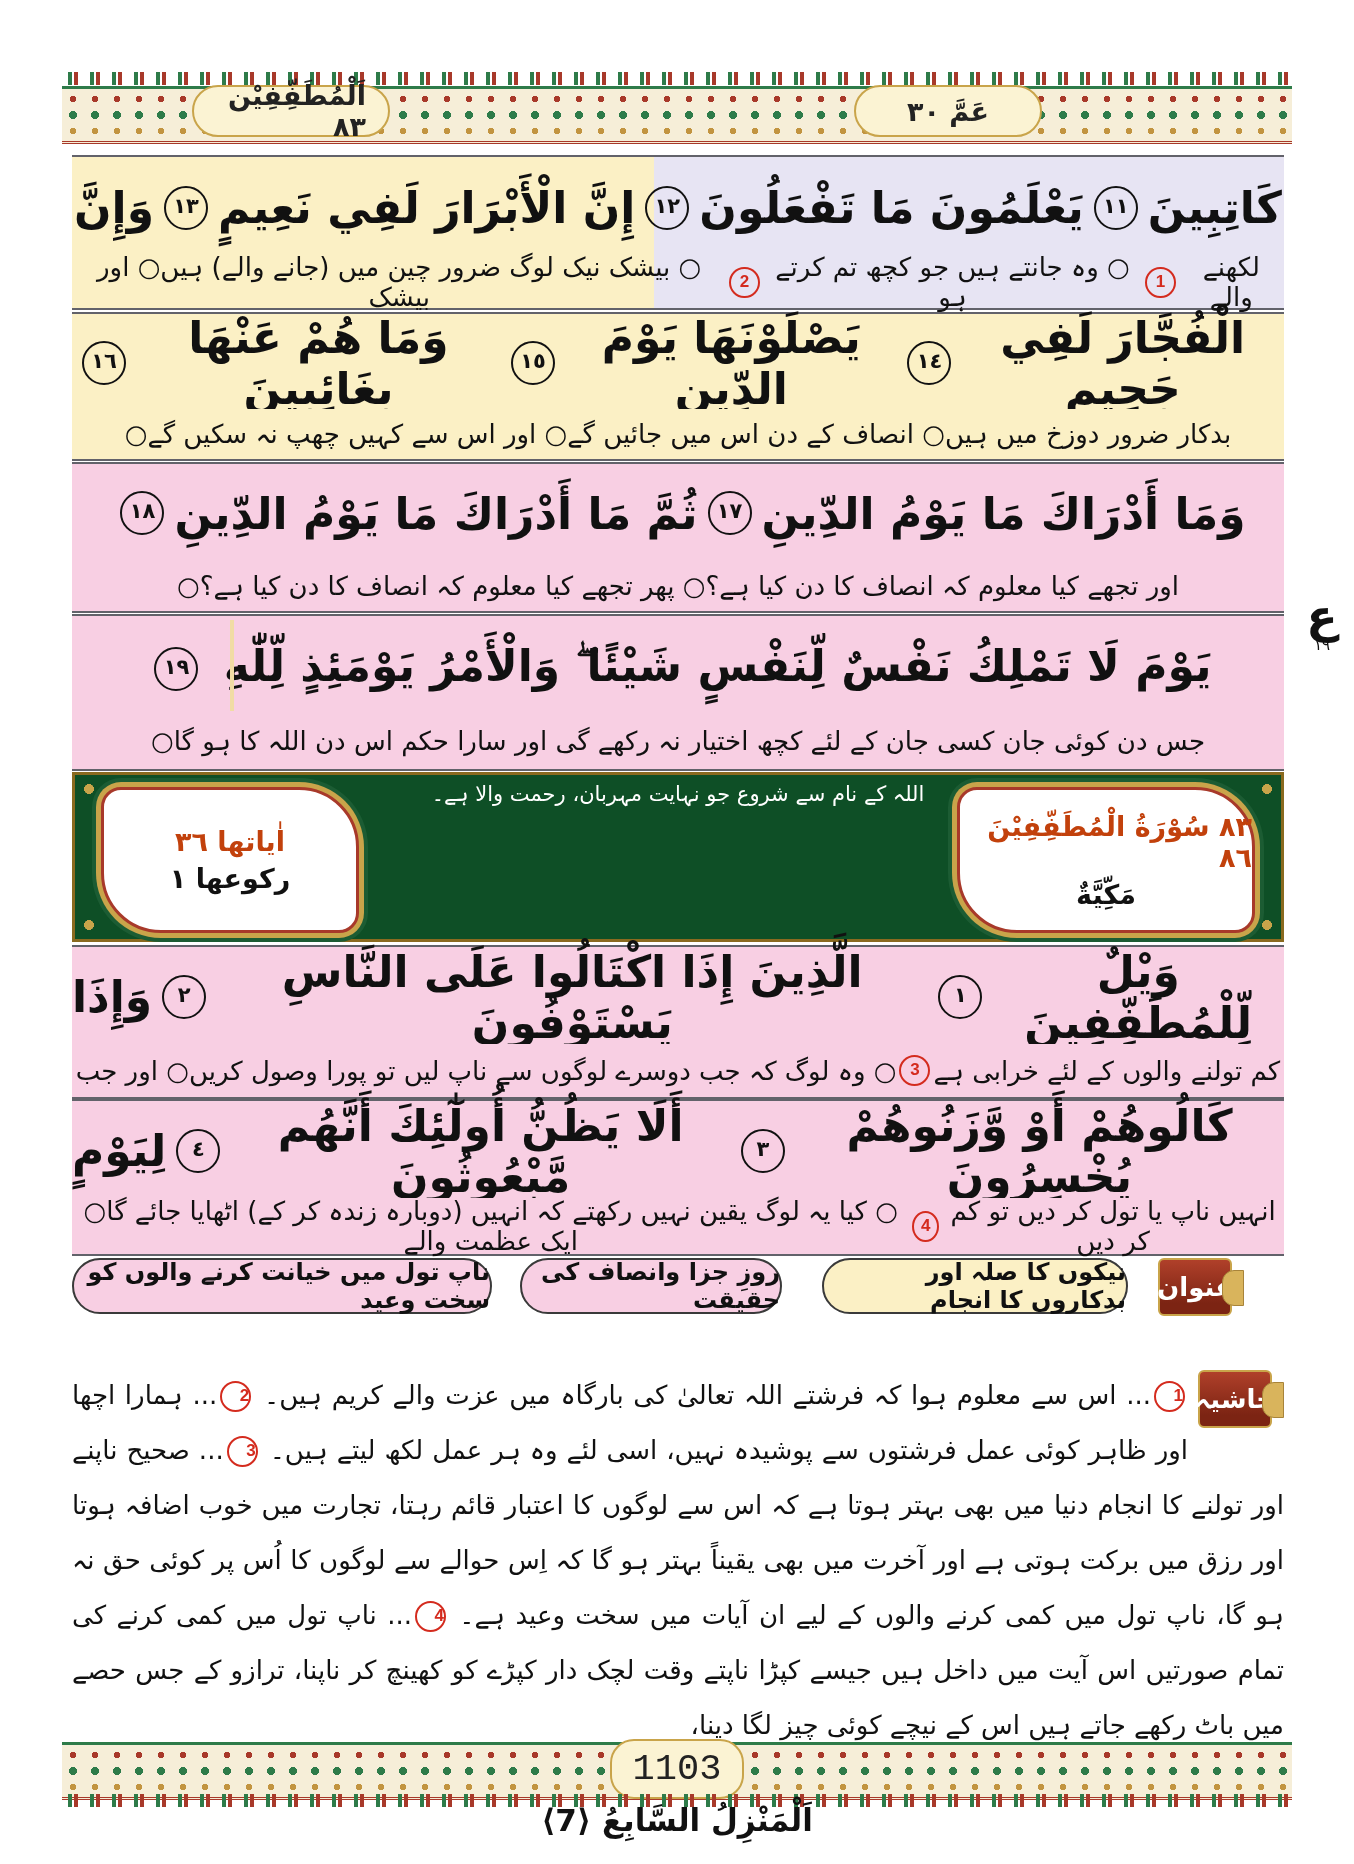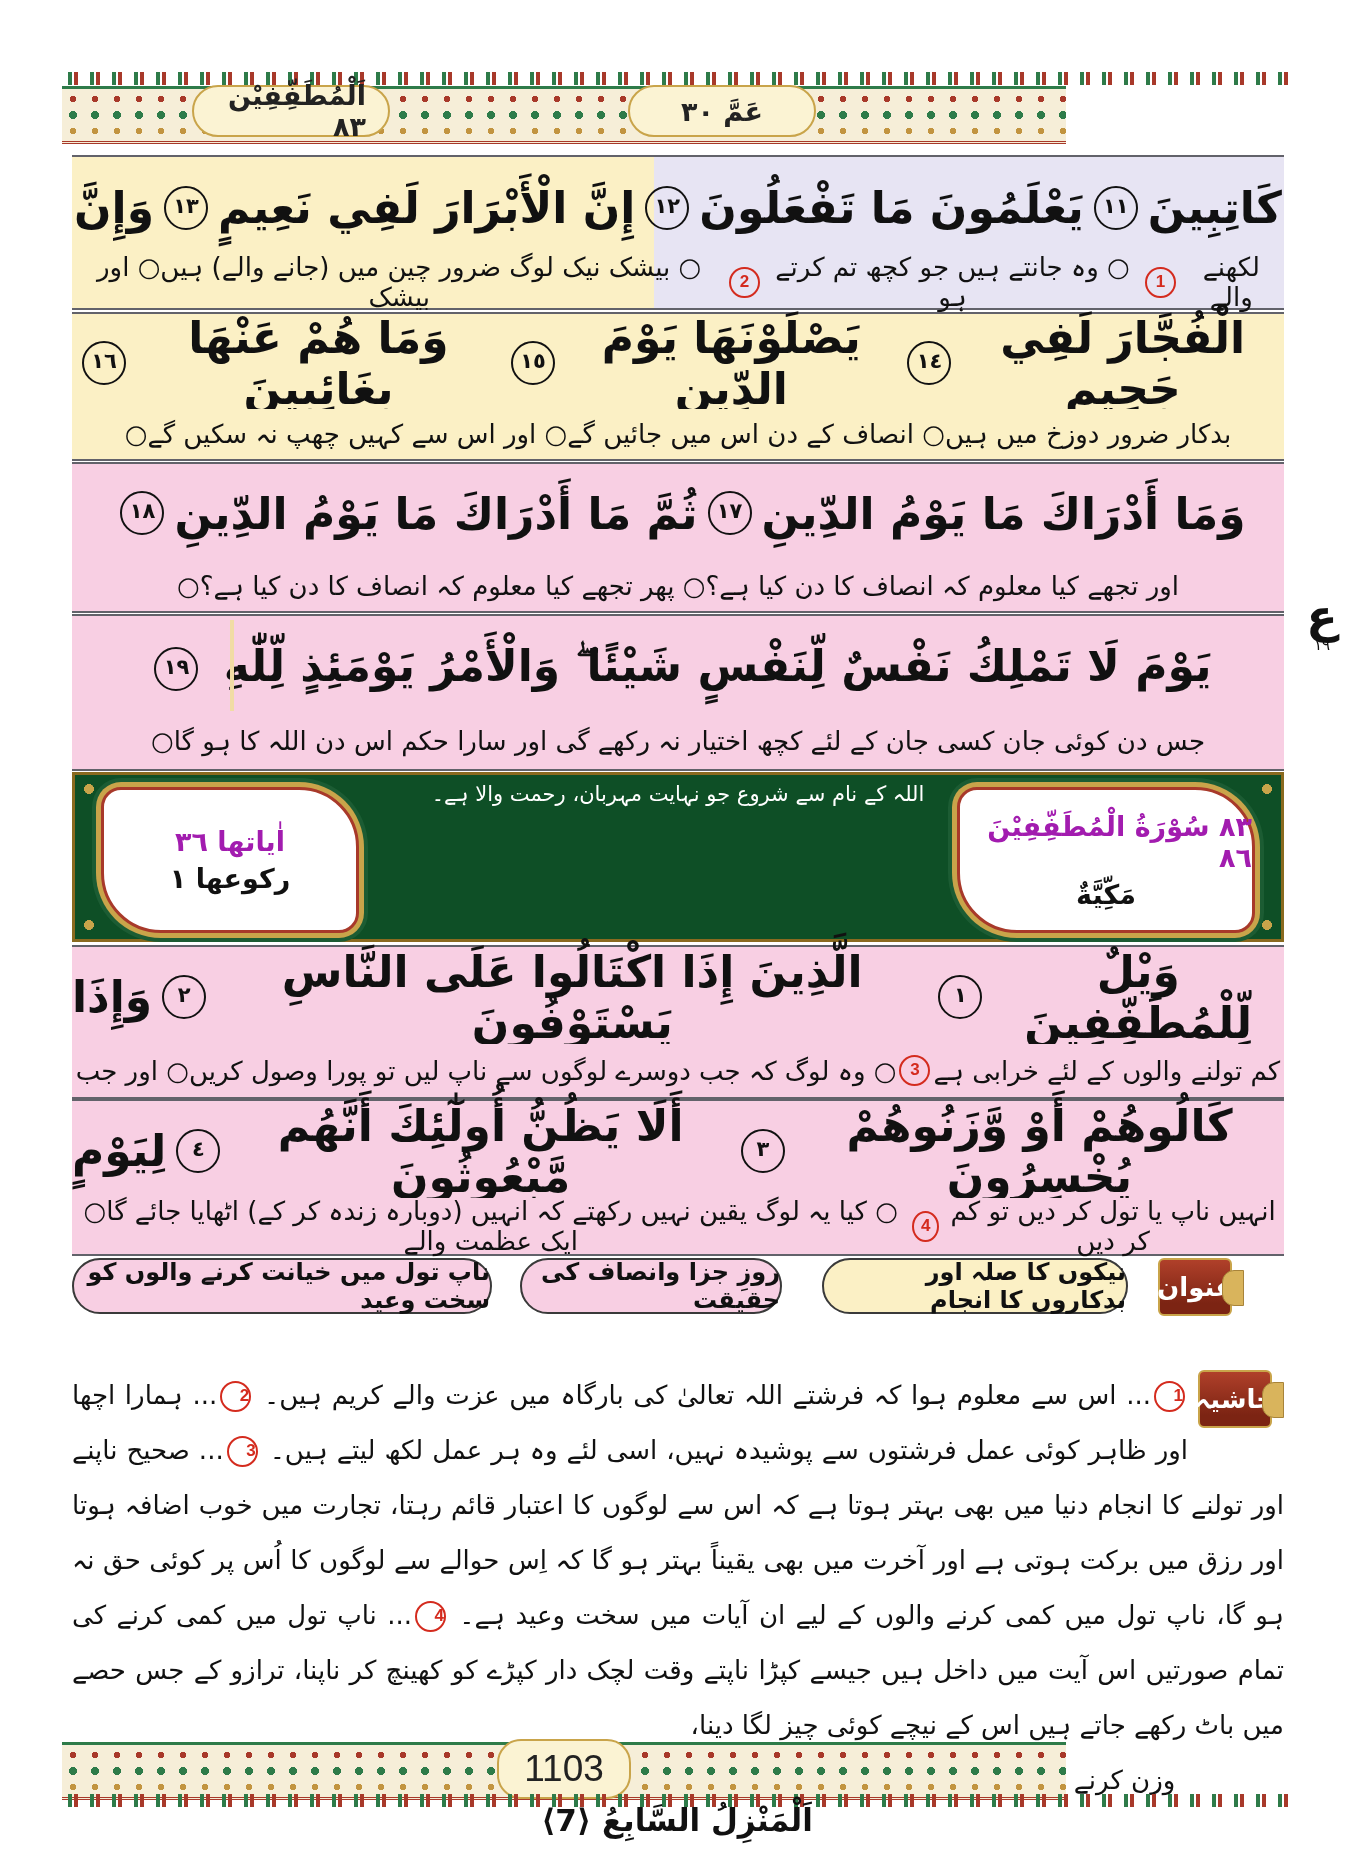--- a/index.html
+++ b/index.html
@@ -1,21 +1,21 @@
 <!DOCTYPE html>
 <html lang="ur" dir="rtl"><head>
 <meta charset="utf-8">
 <style>
   html,body{margin:0;padding:0;background:#ffffff;}
   .page{position:relative;width:1354px;height:1864px;background:#fff;overflow:hidden;
         font-family:"DejaVu Sans",sans-serif;}
   
   .orn-fringe{position:absolute;left:62px;width:1230px;height:13px;
     background:repeating-linear-gradient(90deg,transparent 0 6px,#2e7b49 6px 10px,transparent 10px 12px,#a8392a 12px 16px,transparent 16px 22px);}
-  .orn-band{position:absolute;left:62px;width:1004px;height:52px;
+  .orn-band{position:absolute;left:62px;width:1230px;height:52px;
     background:
       radial-gradient(circle 3px at 11px 10px,#a8392a 98%,transparent),
       radial-gradient(circle 4px at 11px 26px,#2e7b49 98%,transparent),
       radial-gradient(circle 3px at 11px 42px,#c29440 98%,transparent),
       #f6eed8;
     background-size:22px 52px;
     border-top:3px solid #2e7b49;border-bottom:3px double #a8392a;}
   .cartouche{position:absolute;top:-4px;height:48px;background:#fbf3d3;border:2px solid #c9a44a;
     border-radius:26px;display:flex;align-items:center;justify-content:center;
     font-size:27px;font-weight:bold;color:#222;padding:0 22px;direction:rtl;}
@@ -42,21 +42,21 @@
   .basmala-band{position:absolute;left:72px;top:772px;width:1212px;height:170px;background:#0e4f26;
      border:3px solid #8a6a1f;box-sizing:border-box;
      background-image:
        radial-gradient(circle 5px at 14px 14px,#c9a44a 98%,transparent),
        radial-gradient(circle 5px at calc(100% - 14px) 14px,#c9a44a 98%,transparent),
        radial-gradient(circle 5px at 14px calc(100% - 14px),#c9a44a 98%,transparent),
        radial-gradient(circle 5px at calc(100% - 14px) calc(100% - 14px),#c9a44a 98%,transparent);}
   .frame{position:absolute;top:12px;height:140px;background:#fff;border:3px solid #a8392a;
      box-shadow:0 0 0 5px #c9a44a,0 0 0 9px #1c5c33;border-radius:20px 60px 20px 60px;
      display:flex;flex-direction:column;justify-content:center;align-items:center;direction:rtl;}
-  .frame .l1{font-size:27px;font-weight:bold;color:#a21caf;}
+  .frame .l1{font-size:27px;font-weight:bold;color:#c2410c;}
   .frame .l2{font-size:27px;font-weight:bold;color:#111;margin-top:6px;}
   .basmala-center{position:absolute;left:50%;transform:translateX(-50%);top:6px;width:560px;
      text-align:center;color:#fff;direction:rtl;}
   .basmala-center .bism{font-size:46px;font-weight:bold;line-height:98px;}
   .basmala-center .sub{font-size:21px;line-height:26px;}
   
   .pill{position:absolute;top:1258px;height:56px;border:2.5px solid #3a3a3a;border-radius:30px;
      display:flex;align-items:center;justify-content:center;font-size:24px;font-weight:bold;
      color:#111;direction:rtl;box-sizing:border-box;}
   .badge{position:absolute;width:74px;height:58px;background:linear-gradient(180deg,#b0402a 0%,#7c2413 80%);
@@ -66,21 +66,21 @@
      border:1px solid #a8843a;border-radius:12px 0 0 12px;}
   
   .footnotes{position:absolute;left:72px;top:1368px;width:1212px;direction:rtl;}
   .fn-badge-box{float:right;width:96px;height:66px;position:relative;}
   .fn-text{font-size:26px;line-height:55px;color:#111;text-align:justify;text-align-last:right;}
   .fn-last{font-size:26px;line-height:55px;color:#111;text-align:center;clear:both;}
   
   .pageno-cartouche{position:absolute;left:50%;transform:translateX(-50%);top:-6px;height:56px;
      min-width:130px;background:#fbf3d3;border:2px solid #c9a44a;border-radius:24px;
      display:flex;align-items:center;justify-content:center;font-size:37px;color:#222;
-     font-family:Liberation Sans, sans-serif;}
+     font-family:Liberation Mono, monospace;}
   .manzil{position:absolute;left:0;width:100%;top:1802px;text-align:center;font-size:31px;
      font-weight:bold;color:#111;direction:rtl;}
 </style>
 </head>
 <body>
 
 <div class="page">
 
   <div class="orn-fringe" style="top:72px"></div>
   <div class="orn-band" style="top:86px">

